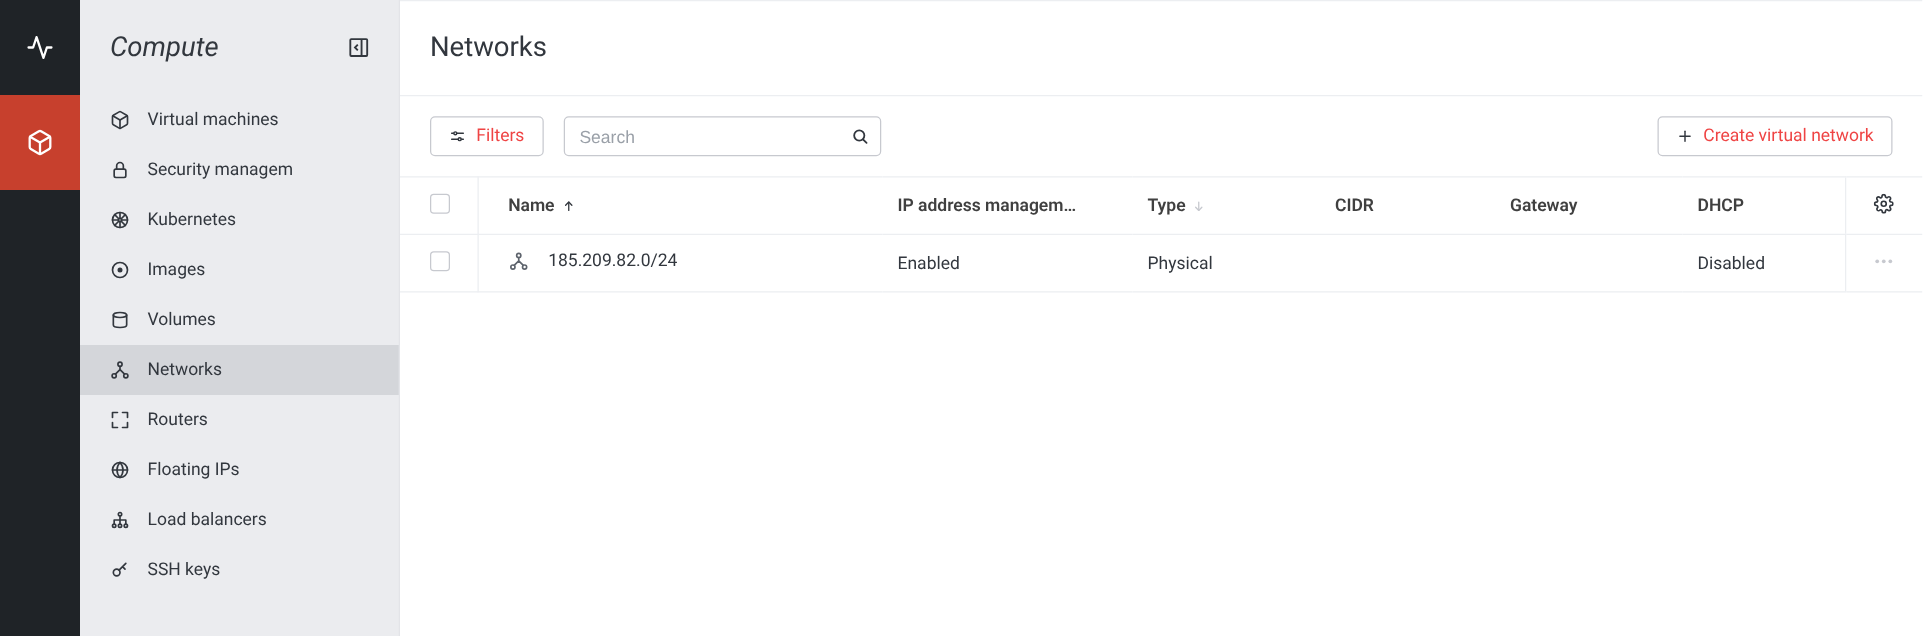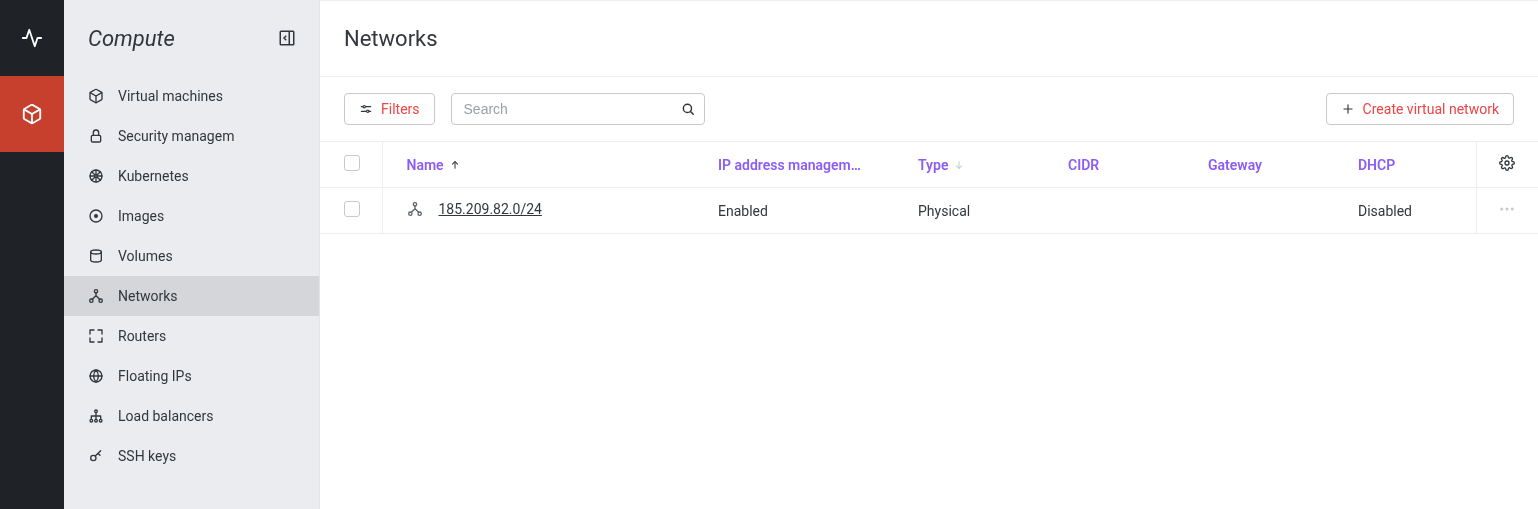--- a/index.html
+++ b/index.html
@@ -147,21 +147,21 @@
     .toolbar-spacer { flex: 1; }
     
     .table {
       width: 100%;
       border-collapse: collapse;
     }
     .table thead th {
       text-align: left;
       font-weight: 600;
       font-size: 14px;
-      color: #8b5cf6;
+      color: #404040;
       height: 46px;
       padding: 0 12px;
       border-top: 1px solid #eceef1;
       border-bottom: 1px solid #eceef1;
       white-space: nowrap;
     }
     .table td {
       height: 46px;
       padding: 0 12px;
       border-bottom: 1px solid #eceef1;
@@ -178,21 +178,21 @@
     .checkbox {
       width: 16px;
       height: 16px;
       border: 1px solid #c7c9cf;
       border-radius: 3px;
       display: inline-block;
       cursor: pointer;
       background: #fff;
     }
     .gear-th { text-align: center !important; }
-    .row-name-cell { display: inline-flex; align-items: flex-end; gap: 16px; text-decoration: underline; }
+    .row-name-cell { display: inline-flex; align-items: flex-end; gap: 16px; }
     .row-icon { display: inline-flex; color: #5e646d; }
     .more-dots { color: #c7c9cf; cursor: pointer; display: inline-flex; }
     .ellipsis-label {
       max-width: 160px;
       overflow: hidden;
       text-overflow: ellipsis;
     }
   </style>
 </head>
 <body>

